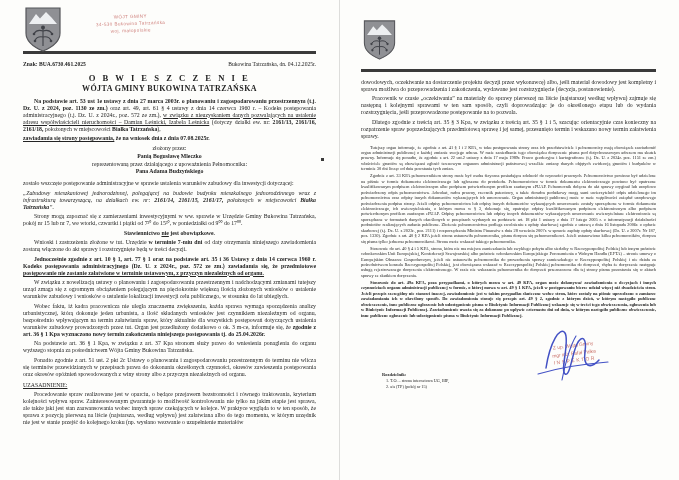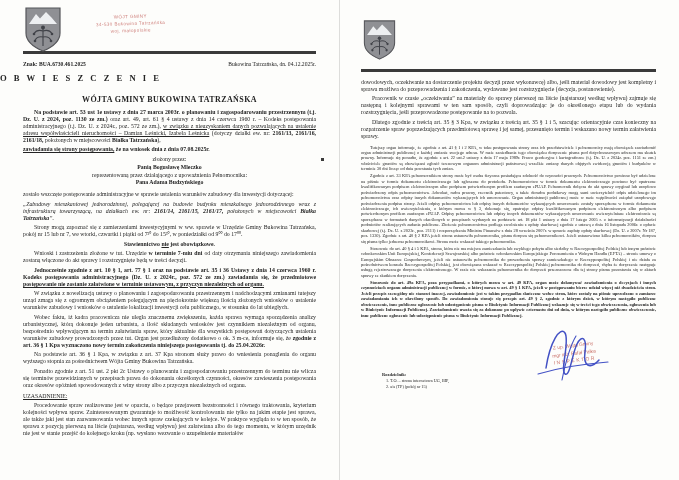--- a/index.html
+++ b/index.html
@@ -22,22 +22,22 @@
     font-size:4.6px;line-height:1.5;letter-spacing:.4px;
     transform:rotate(-2deg);
     font-family:"Liberation Sans", sans-serif;
   }
   .rule{height:2.5px;background:#3a3a3a;margin:2px 23px 0 23px;}
   .rule--p2{margin:5px 23px 0 21px;}
 
   
   .ref-row{display:flex;justify-content:space-between;font-size:5.6px;padding:7px 23px 0 23px;}
   .ref-row .znak{font-weight:bold;}
-  .title1{text-align:left;font-weight:bold;font-size:8.6px;letter-spacing:2.5px;margin-top:6px;}
-  .title2{text-align:center;font-weight:bold;font-size:8px;letter-spacing:.4px;margin-top:12px;}
+  .title1{text-align:center;font-weight:bold;font-size:8.6px;letter-spacing:2.5px;margin-top:6px;}
+  .title2{text-align:center;font-weight:bold;font-size:8px;letter-spacing:.4px;margin-top:1px;}
 
   
   .body1{padding:5px 23px 0 23px;font-size:5.8px;line-height:1.21;text-align:justify;}
   .body2{padding:7px 23px 0 21px;font-size:5.8px;line-height:1.21;text-align:justify;}
   p{margin:0 0 2.5px 0;}
   .ind{text-indent:11px;}
   .center{text-align:center;}
   .b{font-weight:bold;}
   .f-b{font-weight:bold;}
   .f-u{text-decoration:underline;}

